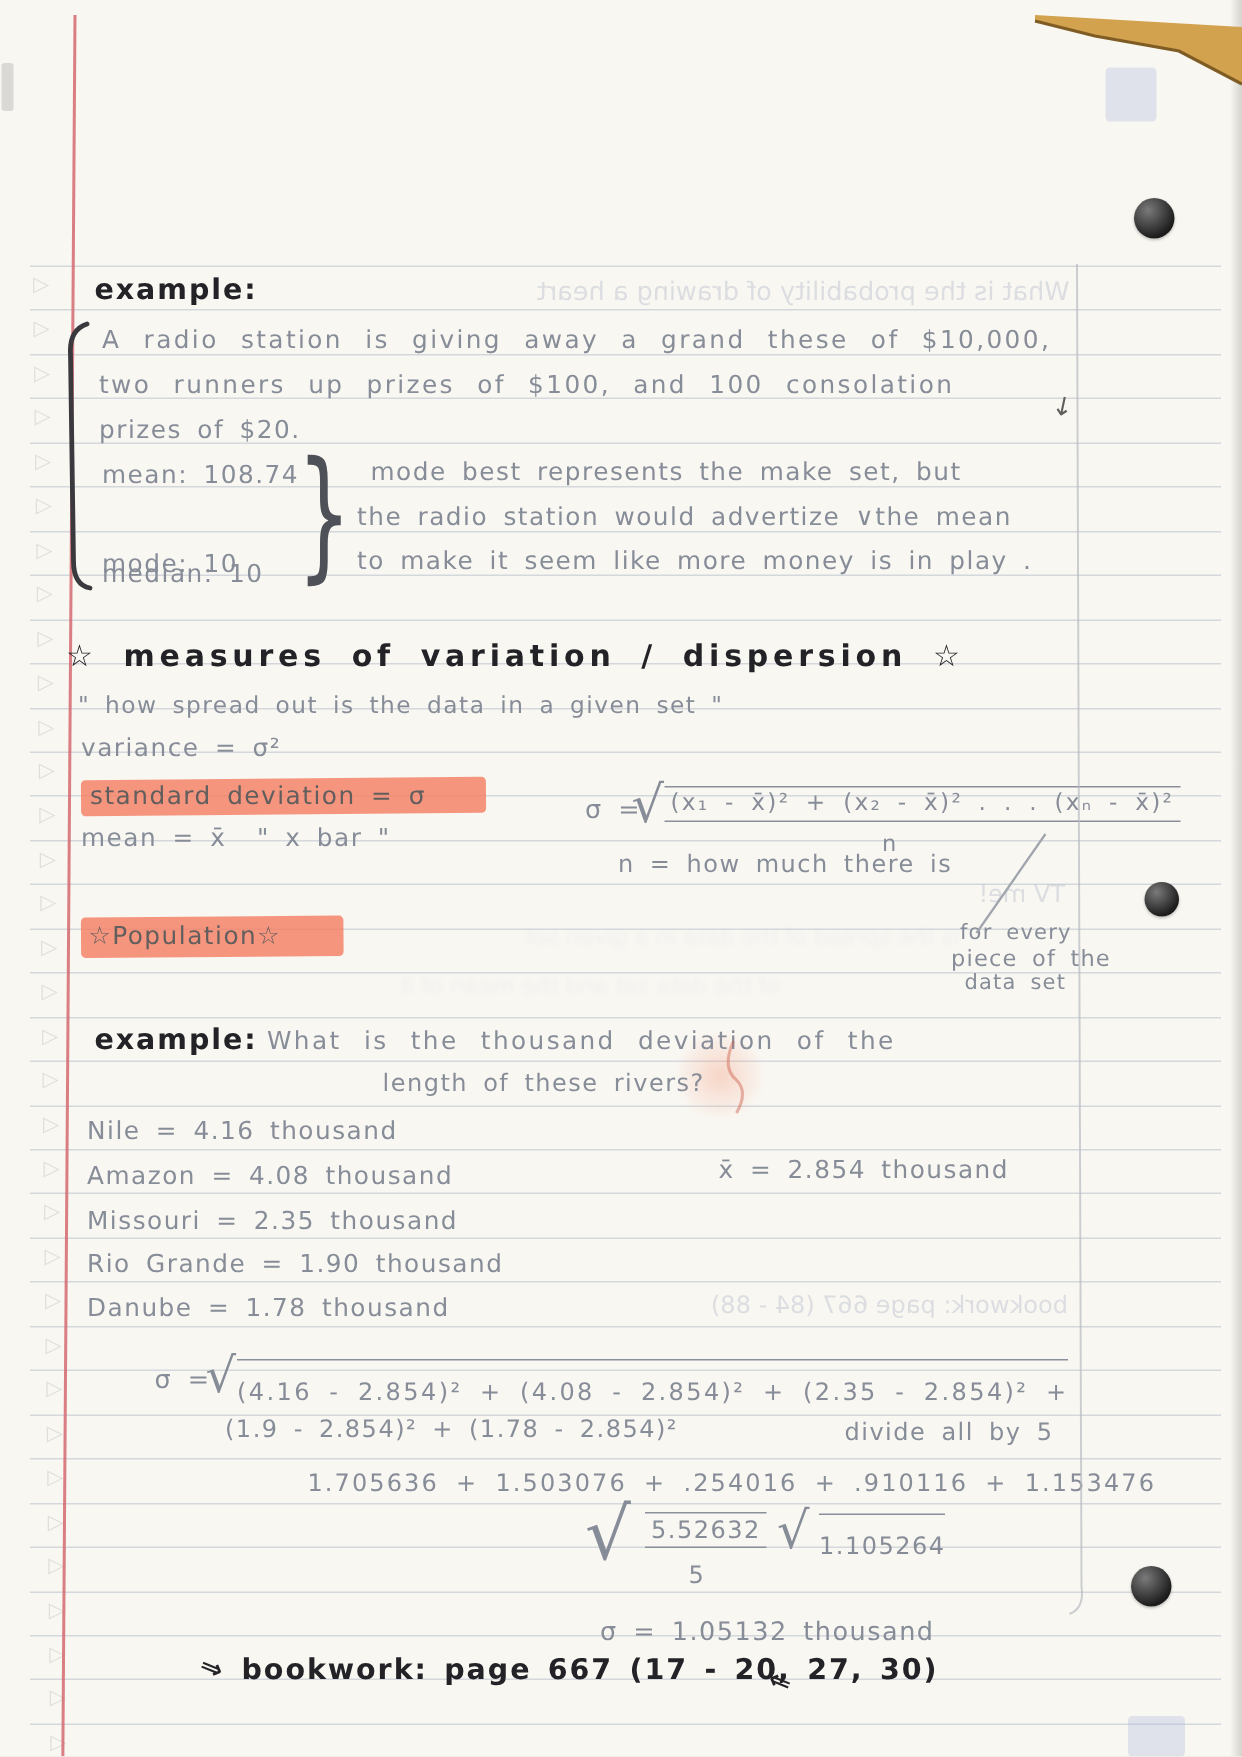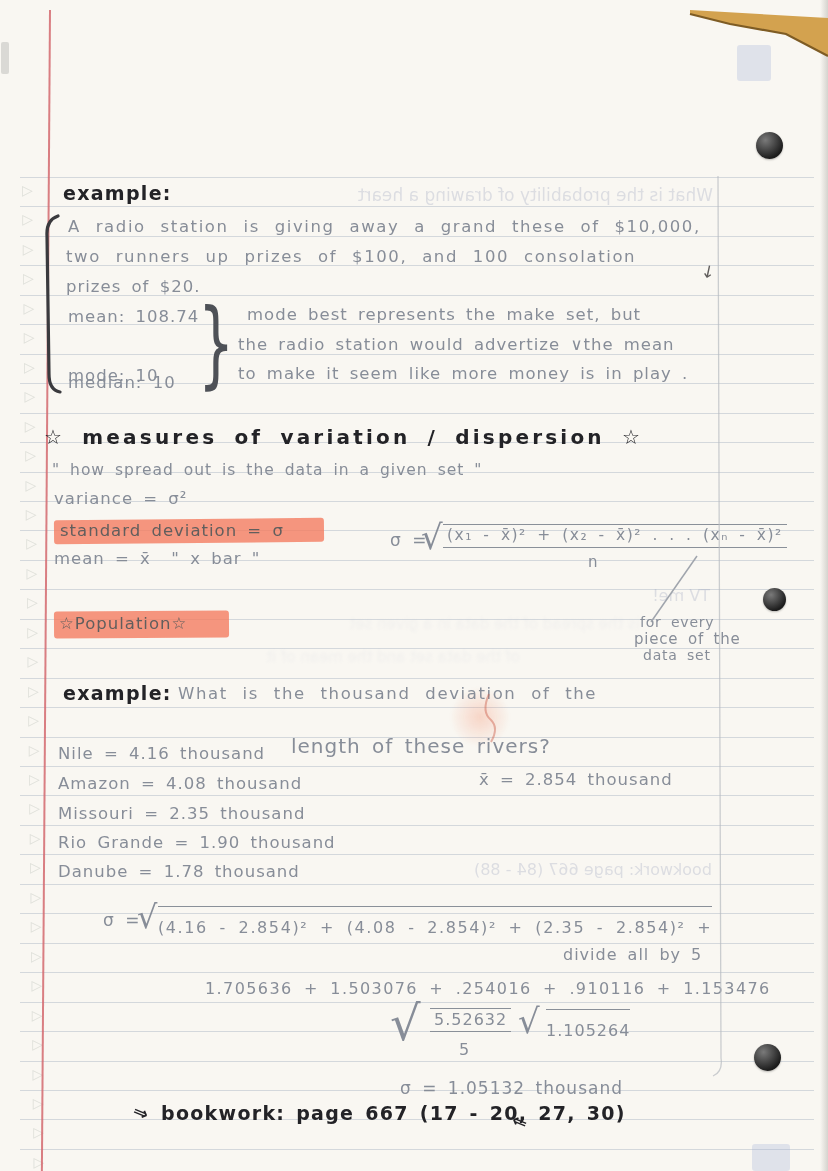--- a/index.html
+++ b/index.html
@@ -138,41 +138,43 @@
       <div class="item marker header" style="left: 44px; top: 426px; font-size: 20px;">☆ measures of variation / dispersion ☆</div>
       <div class="item pencil" style="left: 52px; top: 462px; font-size: 15.5px;">" how spread out is the data in a given set "</div>
       <div class="item pencil" style="left: 54px; top: 490px; font-size: 16.5px;">variance = σ²</div>
       <div class="item hl" style="left: 54px; top: 519px; width: 270px; height: 24px; transform: rotate(-0.5deg);"></div>
       <div class="item pencil dark" style="left: 60px; top: 522px; font-size: 16.5px;">standard deviation = σ</div>
       <div class="item pencil" style="left: 54px; top: 550px; font-size: 16.5px;">mean = x̄  " x bar "</div>
       <div class="item pencil" style="left: 390px; top: 531px; font-size: 17px;">σ =</div>
       <div class="item pencil radical" style="left: 421px; top: 520px; font-size: 34px;">√</div>
       <div class="item pencil overunder spread" style="left: 443px; top: 524px; font-size: 15.5px;">(x₁ - x̄)² + (x₂ - x̄)² . . . (xₙ - x̄)²</div>
       <div class="item pencil" style="left: 588px; top: 554px; font-size: 15px;">n</div>
+      <div class="item pencil" style="left: 412px; top: 567px; font-size: 16px;">n = how much there is</div>
       <div class="item ghost" style="left: 598px; top: 587px; font-size: 16px; width: 112px; transform: scaleX(-1);">TV me!</div>
       <div class="item hl" style="left: 54px; top: 611px; width: 175px; height: 27px; transform: rotate(-0.4deg);"></div>
       <div class="item pencil dark" style="left: 59px; top: 615px; font-size: 16.5px;">☆Population☆</div>
       <div class="item ghost smear" style="left: 240px; top: 616px; font-size: 15px; width: 400px; transform: scaleX(-1);">is the spread of the data in a given set</div>
       <div class="item ghost smear" style="left: 90px; top: 649px; font-size: 15px; width: 430px; transform: scaleX(-1);">of the data set and the mean of it</div>
       <div class="item pencil small" style="left: 640px; top: 614px; font-size: 14px;">for every</div>
       <div class="item pencil small" style="left: 634px; top: 631px; font-size: 15px;">piece of the</div>
       <div class="item pencil small" style="left: 643px; top: 647px; font-size: 14px;">data set</div>
       <div class="item marker" style="left: 63px; top: 683px; font-size: 19px;">example:</div>
       <div class="item pencil wide" style="left: 178px; top: 685px; font-size: 16.5px;">What is the thousand deviation of the</div>
-      <div class="item pencil" style="left: 255px; top: 735px; font-size: 20px; margin-left: 36px;">length of these rivers?</div>
+      <div class="item pencil" style="left: 255px; top: 713px; font-size: 16px;">length of these rivers?</div>
       <div class="item pencil" style="left: 58px; top: 745px; font-size: 16.5px;">Nile = 4.16 thousand</div>
       <div class="item pencil" style="left: 58px; top: 775px; font-size: 16.5px;">Amazon = 4.08 thousand</div>
       <div class="item pencil" style="left: 479px; top: 771px; font-size: 16.5px;">x̄ = 2.854 thousand</div>
       <div class="item pencil" style="left: 58px; top: 805px; font-size: 16.5px;">Missouri = 2.35 thousand</div>
       <div class="item pencil" style="left: 58px; top: 834px; font-size: 16.5px;">Rio Grande = 1.90 thousand</div>
       <div class="item pencil" style="left: 58px; top: 863px; font-size: 16.5px;">Danube = 1.78 thousand</div>
       <div class="item ghost" style="left: 340px; top: 861px; font-size: 16px; width: 372px; transform: scaleX(-1);">bookwork: page 667 (84 - 88)</div>
       <div class="item pencil" style="left: 103px; top: 911px; font-size: 17px;">σ =</div>
       <div class="item pencil radical" style="left: 137px; top: 901px; font-size: 32px;">√</div>
       <div class="item pencil overline spread2" style="left: 158px; top: 906px; font-size: 16px;">(4.16 - 2.854)² + (4.08 - 2.854)² + (2.35 - 2.854)² +</div>
+      <div class="item pencil" style="left: 150px; top: 944px; font-size: 16px;">(1.9 - 2.854)² + (1.78 - 2.854)²</div>
       <div class="item pencil" style="left: 563px; top: 946px; font-size: 16px;">divide all by 5</div>
       <div class="item pencil spread3" style="left: 205px; top: 980px; font-size: 16px;">1.705636 + 1.503076 + .254016 + .910116 + 1.153476</div>
       <div class="item pencil radical" style="left: 390px; top: 999px; font-size: 48px;">√</div>
       <div class="item pencil overunder" style="left: 430px; top: 1008px; font-size: 16px;">5.52632</div>
       <div class="item pencil" style="left: 459px; top: 1041px; font-size: 16px;">5</div>
       <div class="item pencil radical" style="left: 518px; top: 1004px; font-size: 34px;">√</div>
       <div class="item pencil overline" style="left: 546px; top: 1009px; font-size: 16px;">1.105264</div>
       <div class="item pencil" style="left: 400px; top: 1079px; font-size: 17px;">σ = 1.05132 thousand</div>
       <div class="item marker" style="left: 133px; top: 1103px; font-size: 18px; transform: rotate(22deg);">⇒</div>
       <div class="item marker" style="left: 161px; top: 1103px; font-size: 19px;">bookwork: page 667 (17 - 20, 27, 30)</div>

